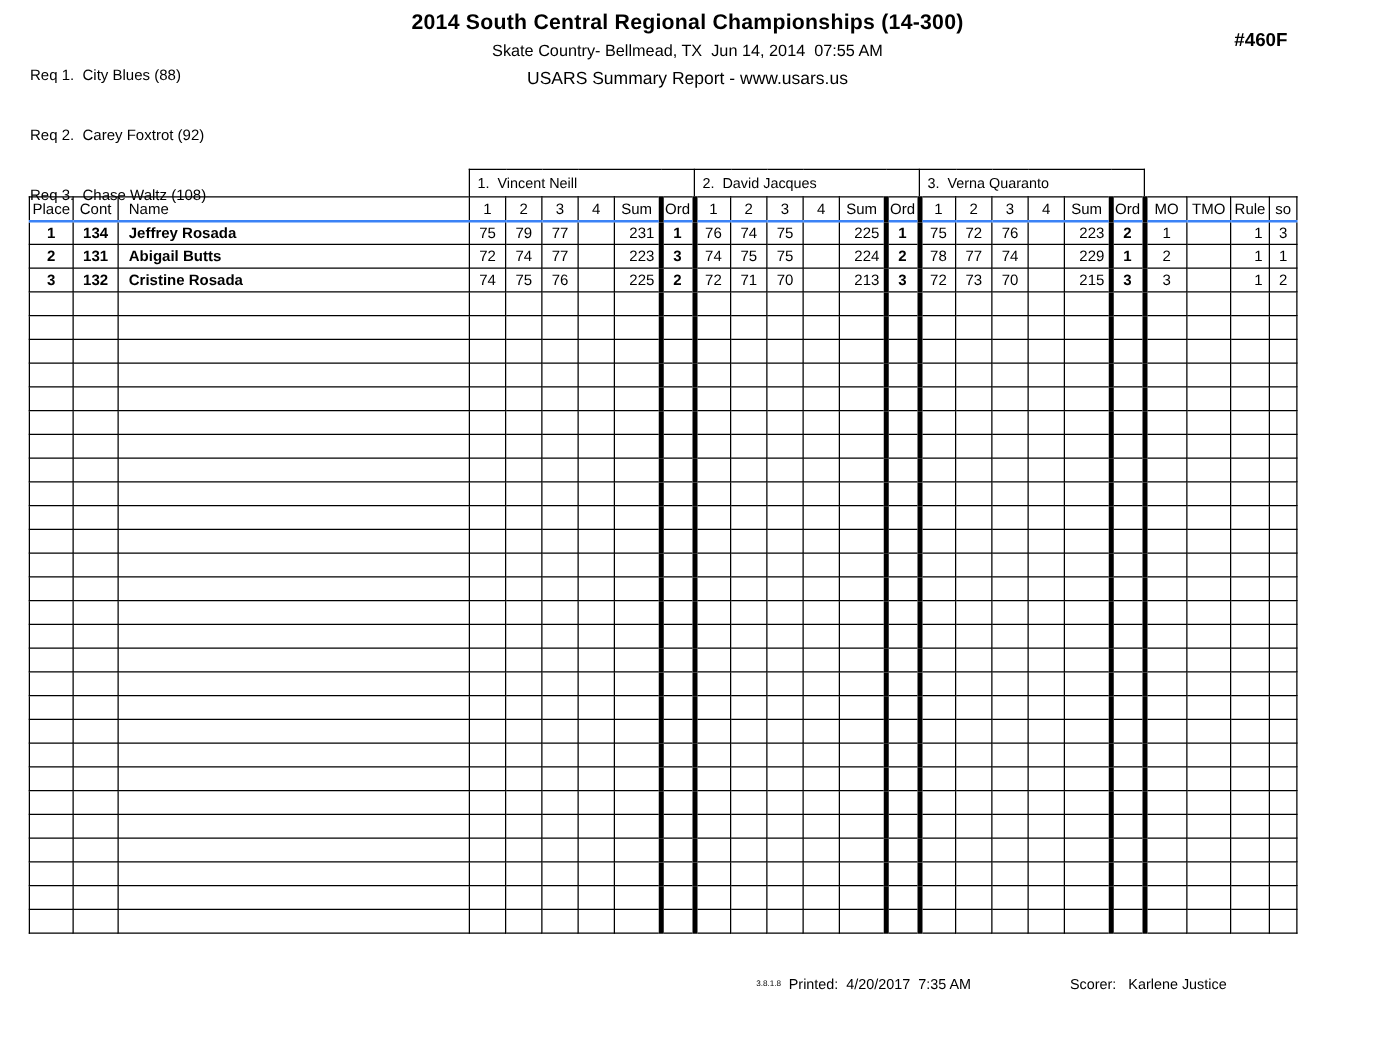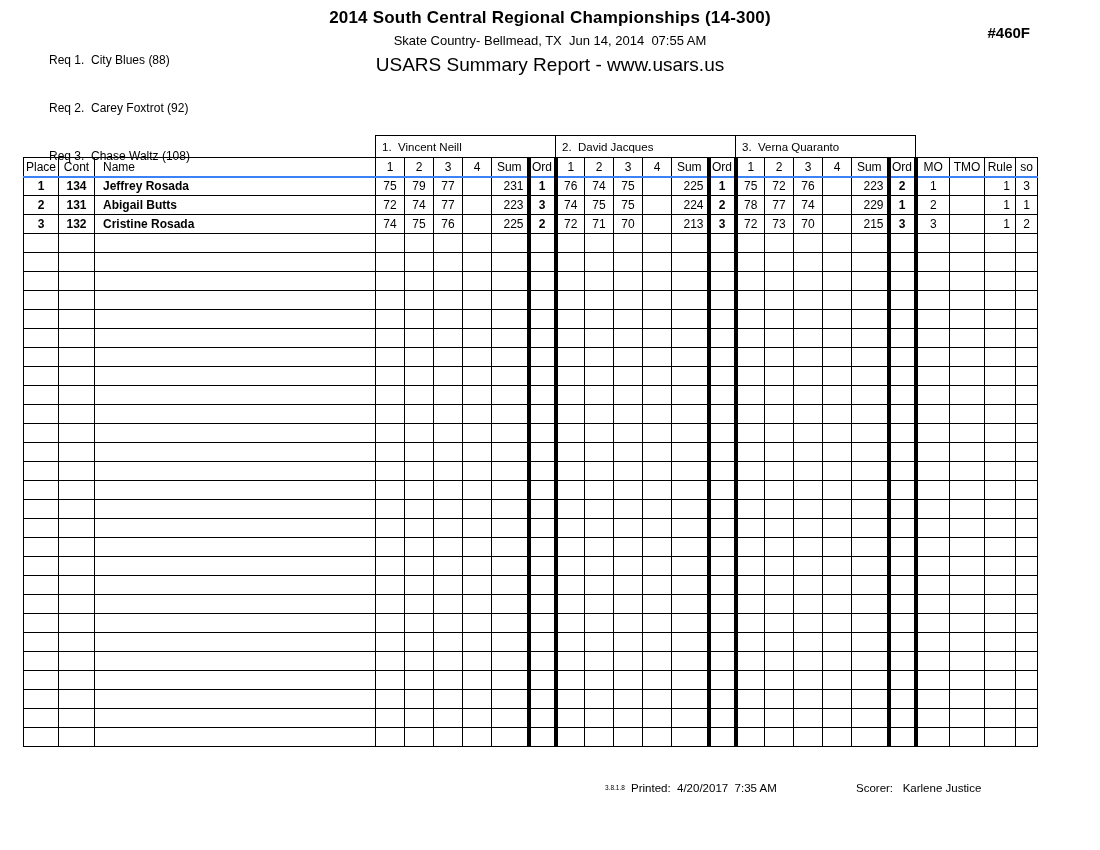--- a/index.html
+++ b/index.html
@@ -9,30 +9,30 @@
     position: relative;
     font-family: "Liberation Sans", "DejaVu Sans", sans-serif;
     color: #000;
     overflow: hidden;
   }
   .pre { white-space: pre; }
 
   
   .req-list {
     position: absolute; left: 24px; top: 20px;
-    font-size: 12px; line-height: 16px; margin-left: 25px;
+    font-size: 12px; line-height: 16px;
   }
   .title-block {
     position: absolute; left: 0; right: 0; top: 8px;
     text-align: center;
   }
   .title-main { font-size: 17px; font-weight: bold; letter-spacing: 0.2px; }
   .title-loc  { font-size: 13px; margin-top: 5px; }
   .title-event{ font-size: 17px; font-weight: bold; margin-top: 5px; letter-spacing: 0.5px; }
-  .title-rep  { font-size: 19px; margin-top: 6px; }
+  .title-rep  { font-size: 14px; margin-top: 6px; }
   .report-num {
     position: absolute; right: 70px; top: 24px;
     font-size: 15px; font-weight: bold;
   }
 
   
   .score-table {
     position: absolute; left: 23px; top: 135px;
     border-collapse: collapse; table-layout: fixed;
   }

